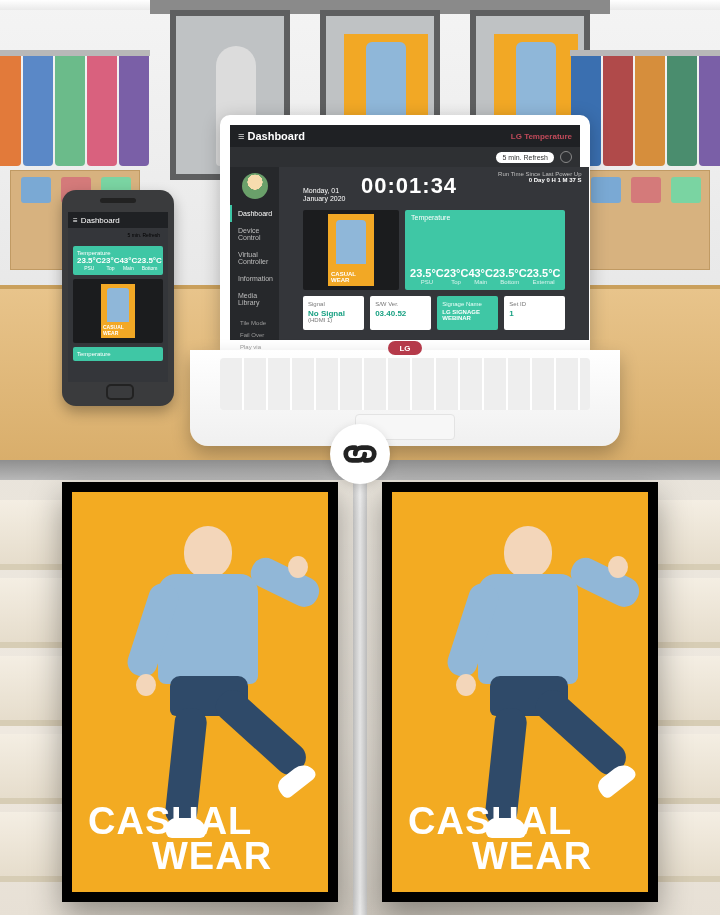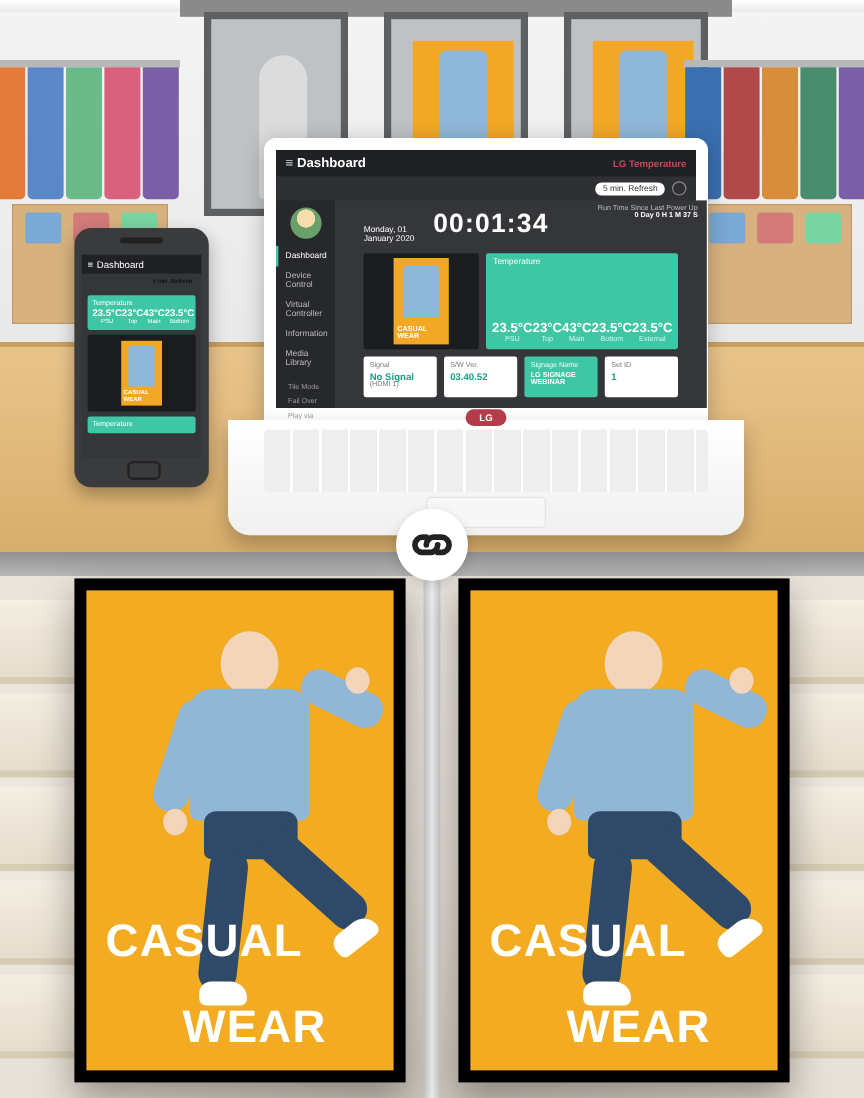--- a/index.html
+++ b/index.html
@@ -135,21 +135,21 @@
   .person .armL{ position:absolute; left:20px; top:56px; width:30px; height:96px; background:#8fb7d9; border-radius:14px; transform:rotate(18deg);}
   .person .armR{ position:absolute; left:128px; top:54px; width:30px; height:72px; background:#8fb7d9; border-radius:14px; transform:rotate(-64deg); transform-origin:top left;}
   .person .handR{ position:absolute; left:170px; top:30px; width:20px; height:22px; background:#f4d6b8; border-radius:50%;}
   .person .handL{ position:absolute; left:18px; top:148px; width:20px; height:22px; background:#f4d6b8; border-radius:50%;}
   .person .hips{ position:absolute; left:52px; top:150px; width:78px; height:40px; background:#2e4a6b; border-radius:10px 10px 6px 6px;}
   .person .legL{ position:absolute; left:52px; top:182px; width:32px; height:118px; background:#2e4a6b; border-radius:14px; transform:rotate(6deg);}
   .person .legR{ position:absolute; left:92px; top:182px; width:32px; height:108px; background:#2e4a6b; border-radius:14px; transform:rotate(-48deg); transform-origin:top left;}
   .person .shoeL{ position:absolute; left:48px; top:292px; width:40px; height:20px; background:#fff; border-radius:10px 14px 6px 6px;}
   .person .shoeR{ position:absolute; left:158px; top:244px; width:40px; height:20px; background:#fff; border-radius:10px 14px 6px 6px; transform:rotate(-38deg);}
   .signage .headline{ position:absolute; left:16px; bottom:18px; color:#fff; font-weight:800; line-height:.92; font-size:38px; letter-spacing:1px;}
-  .signage .headline .l2{ display:block; padding-left:64px;margin-top:36px;}
+  .signage .headline .l2{ display:block; padding-left:64px;}
 </style>
 </head>
 <body>
 
 <div class="scene">
 
   <div class="top">
     <div class="store-bg"></div>
     <div class="ceiling"></div>
     <div class="glassbar"></div>

